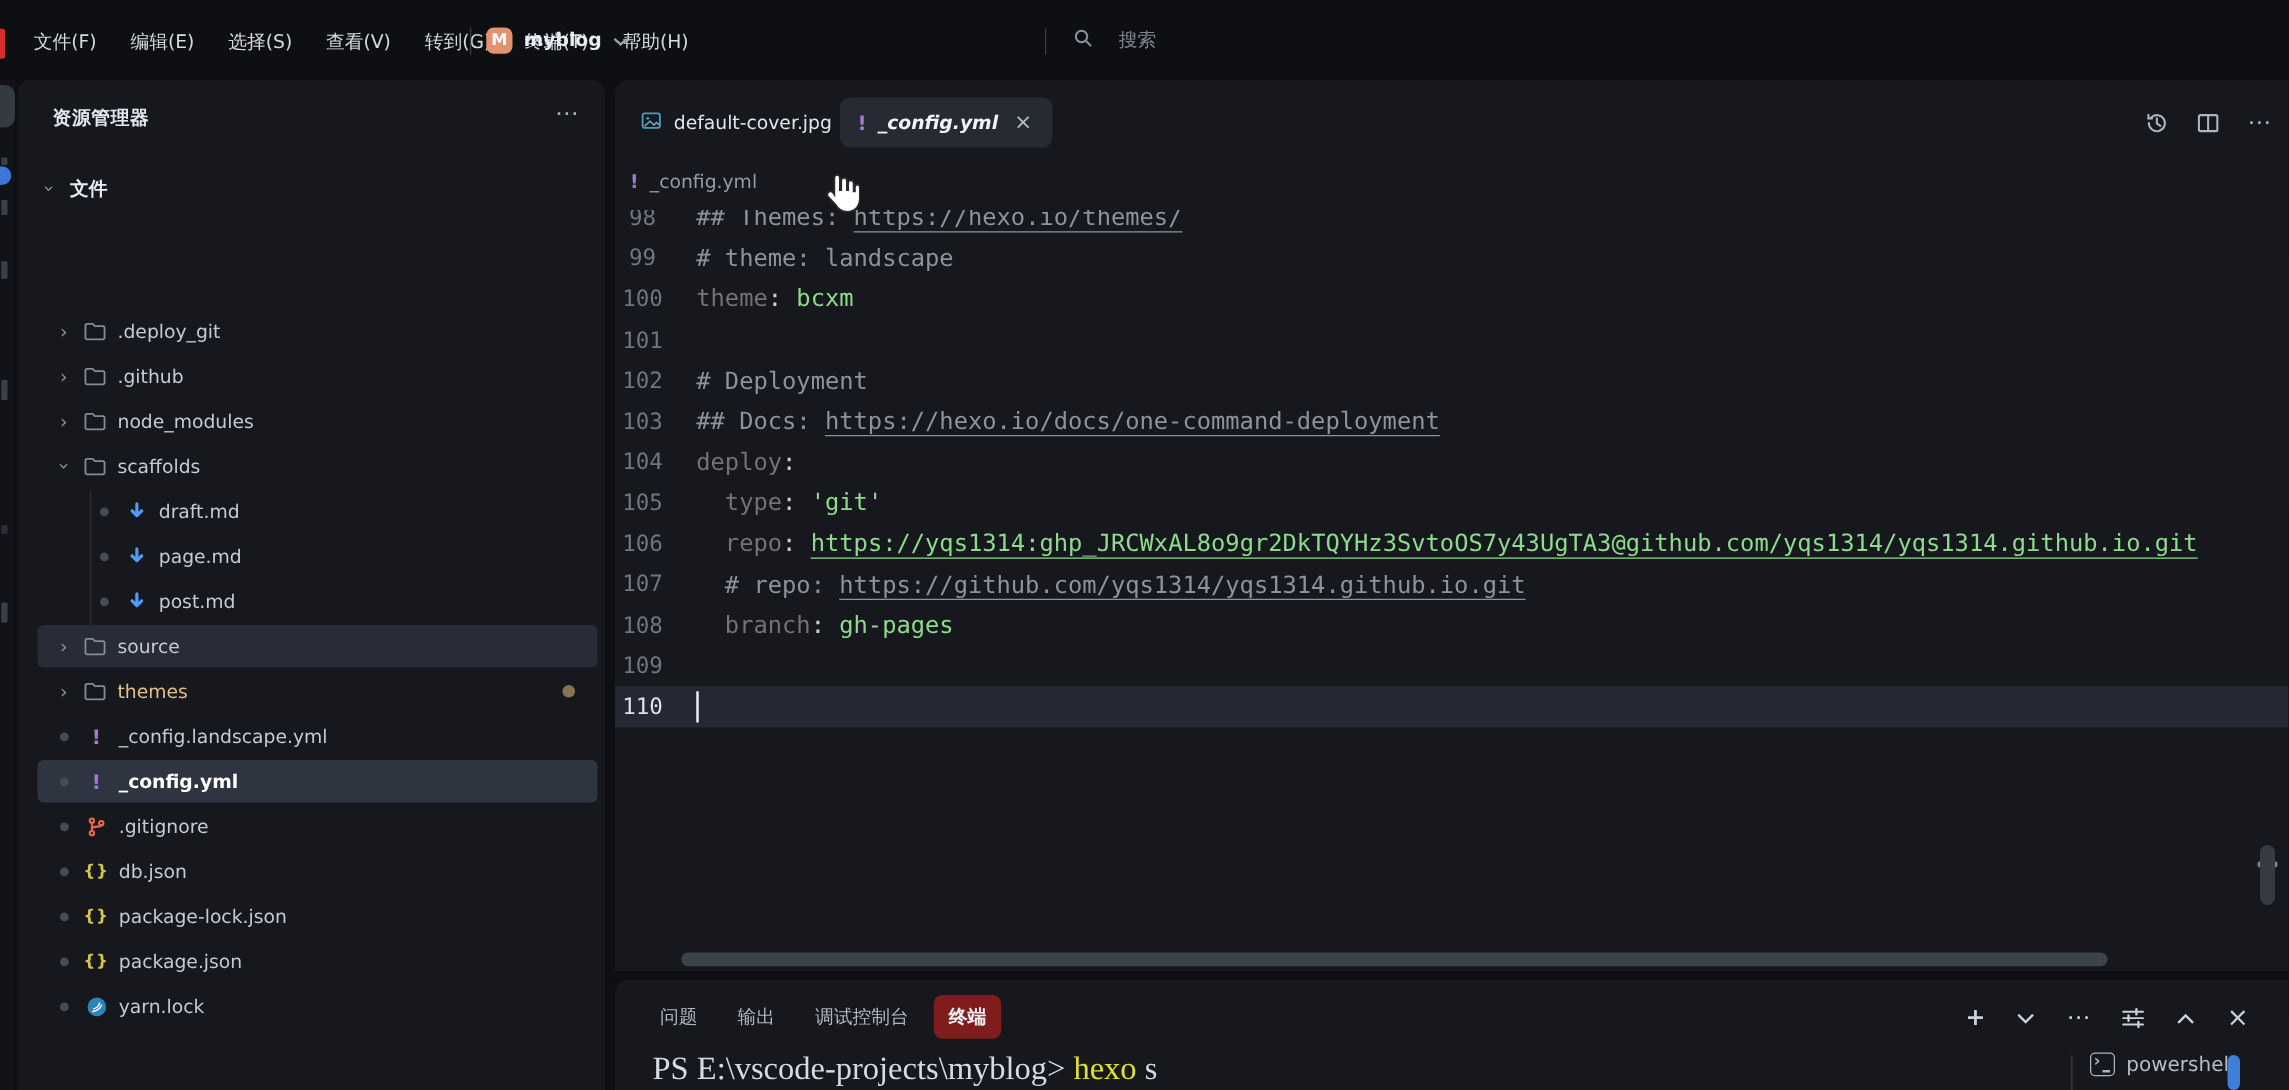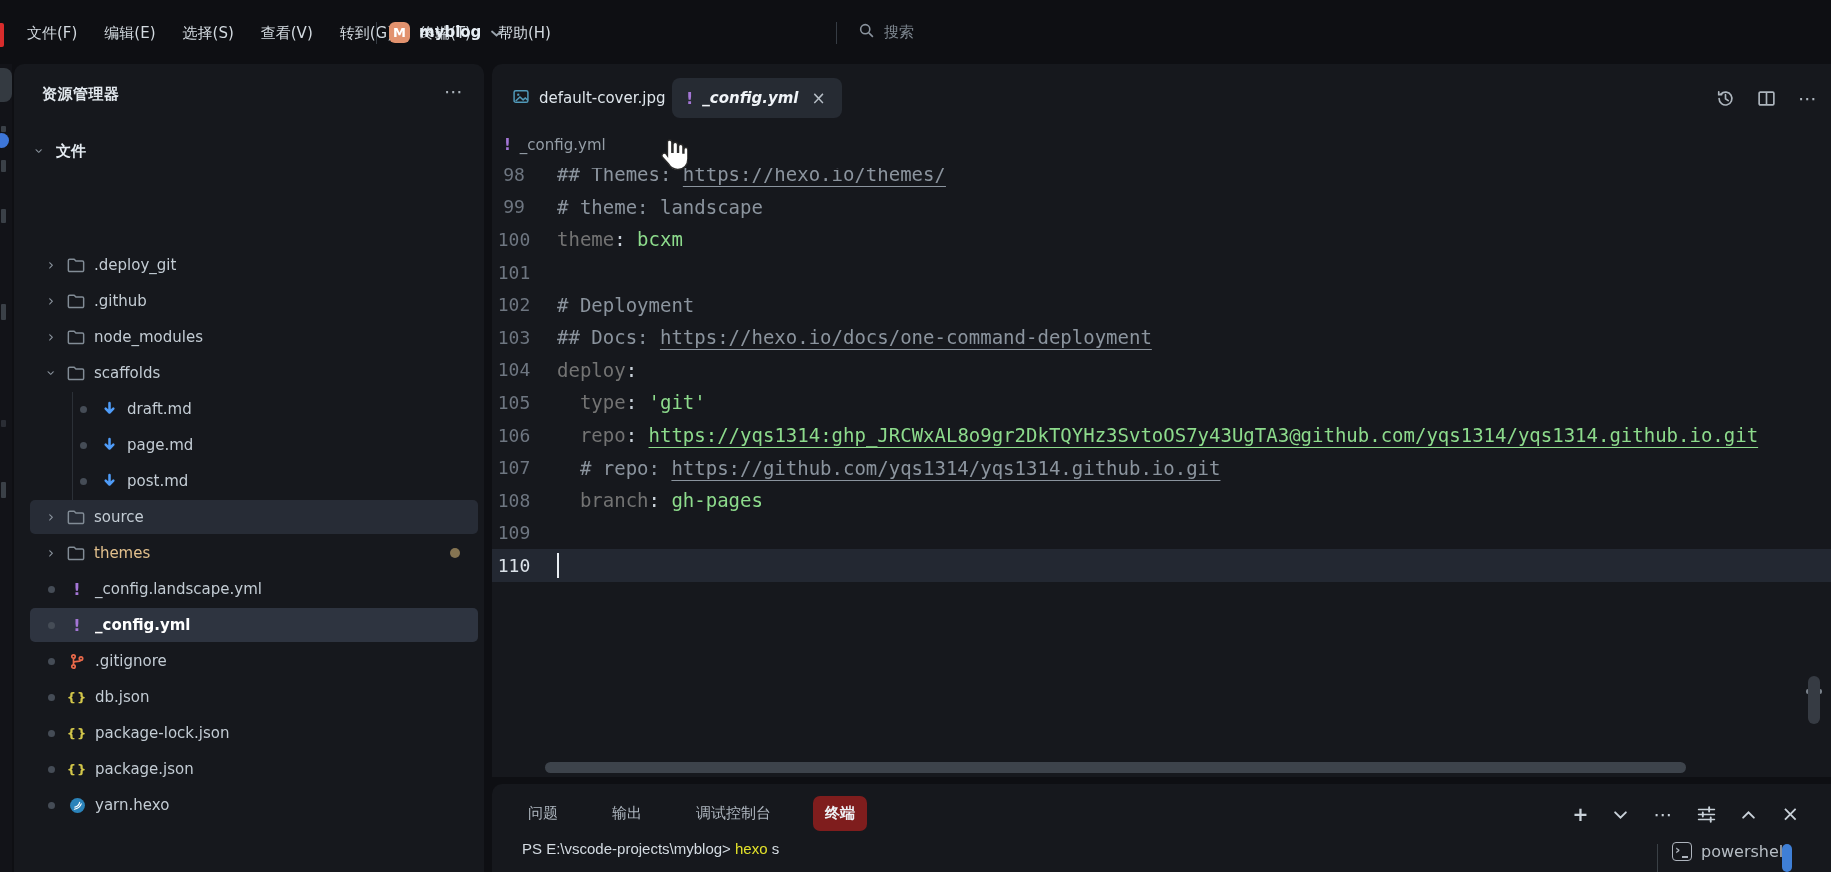--- a/index.html
+++ b/index.html
@@ -24,21 +24,21 @@
   
   .titlebar{position:absolute;left:0;top:0;width:100%;height:64px}
   .red-sliver{position:absolute;left:0;top:23px;width:4px;height:24px;background:#d82c2c;border-radius:0 2px 2px 0}
   .menubar{position:absolute;left:21px;top:20px;display:flex;gap:15px;align-items:center;height:26px}
   .menu-item{font-size:15px;color:#d3dae0;padding:2px 6px;border-radius:5px;white-space:nowrap}
   .tb-sep{position:absolute;top:22px;width:1px;height:22px;background:#363c44}
   .workspace{position:absolute;left:389px;top:18px;height:28px;display:flex;align-items:center;gap:9px}
   .ws-badge{width:21px;height:21px;border-radius:6px;background:#e2926e;color:#fff;font-weight:bold;
             font-size:13px;display:flex;align-items:center;justify-content:center}
   .ws-name{font-size:15px;font-weight:bold;color:var(--fg-bright)}
-  .search-box{position:absolute;left:858px;top:18px;display:flex;align-items:center;gap:7px;height:28px}
+  .search-box{position:absolute;left:858px;top:18px;display:flex;align-items:center;gap:18px;height:28px}
   .search-box input{background:transparent;border:none;outline:none;font-size:15px;color:var(--fg-bright);
                     font-family:"DejaVu Sans",sans-serif;width:220px}
   .search-box input::placeholder{color:#7d868f}
 
   
   .activity-sliver{position:absolute;left:0;top:64px;width:12px;height:808px;background:#121318}
   .act-pill{position:absolute;left:0;top:4px;width:12px;height:34px;background:#343a41;border-radius:0 8px 8px 0}
   .act-badge{position:absolute;left:-6px;top:69px;width:15px;height:15px;border-radius:50%;background:#3d76d8}
   .act-frag{position:absolute;left:1px;width:5px;background:#3a4047;border-radius:1px}
 
@@ -99,27 +99,27 @@
   .lnk{text-decoration:underline;text-underline-offset:5px;text-decoration-thickness:1px}
 
   .h-scrollbar{position:absolute;left:53px;top:698px;width:1141px;height:11px;background:#3d434b;border-radius:6px}
   .v-scrollbar{position:absolute;left:1316px;top:612px;width:12px;height:48px;background:#363b43;border-radius:6px}
   .v-scroll-notch{position:absolute;left:1314px;top:625px;width:16px;height:5px;background:#79818a;border-radius:2px}
 
   .mouse-cursor{position:absolute;left:658px;top:138px;width:30px;height:34px;z-index:50}
 
   
   .panel{position:absolute;left:492px;top:784px;width:1339px;height:88px;background:var(--bg-panel);border-radius:10px 0 0 0}
-  .panel-tabs{position:absolute;left:24px;top:12px;display:flex;align-items:flex-start;gap:30px}
+  .panel-tabs{position:absolute;left:24px;top:12px;display:flex;align-items:flex-start;gap:8px}
   .ptab{font-size:15px;color:#aeb6bf;padding:8px 12px;border-radius:7px;white-space:nowrap}
   .ptab.active{background:#7f1d1d;color:#eef2f6;font-weight:bold}
   .panel-actions{position:absolute;right:32px;top:20px;display:flex;gap:25px;align-items:center}
   .panel-actions .icon-btn{color:#c9d1d9;display:inline-flex;font-size:19px;line-height:1}
   .plus-g{font-size:22px;font-weight:bold}
-  .term-line{position:absolute;left:30px;top:56px;font-family:Liberation Sans, sans-serif;font-size:15px;white-space:pre;color:#d4dbe2}
+  .term-line{position:absolute;left:30px;top:56px;font-family:Liberation Serif, serif;font-size:26px;white-space:pre;color:#d4dbe2}
   .t-cmd{color:#e3e22a}
   .t-arg{color:#d4dbe2}
   .term-sep{position:absolute;left:1165px;top:60px;width:1px;height:28px;background:#3a4046}
   .shell-item{position:absolute;left:1180px;top:58px;display:flex;align-items:center;gap:9px}
   .shell-icon{width:20px;height:19px;border:1.6px solid #aeb4bd;border-radius:4px;position:relative}
   .shell-icon:before{content:"›";position:absolute;left:2px;top:-1px;color:#aeb4bd;font-size:13px;font-weight:bold}
   .shell-icon:after{content:"";position:absolute;right:3px;bottom:2px;width:6px;height:1.6px;background:#aeb4bd}
   .shell-label{font-size:16px;color:#b6bdc4}
   .term-scrollbar{position:absolute;left:1290px;top:60px;width:10px;height:28px;background:#3f7fd6;border-radius:5px}
 </style>
@@ -299,21 +299,21 @@
         <span class="tlabel">package.json</span>
       </div>
       <div class="trow lv0" style="top: 604px;">
         <span class="fdot"></span>
         <span class="ticon yarn">
           <svg width="17" height="17" viewBox="0 0 16 16">
             <circle cx="8" cy="8" r="7" fill="#2b83ba"></circle>
             <path d="M5 11.5 C8 11 10.5 9.5 11.5 6.5 M5.5 9.5 C7.5 9 9.5 7.5 10 5" stroke="#fff" stroke-width="1.1" fill="none" stroke-linecap="round"></path>
           </svg>
         </span>
-        <span class="tlabel">yarn.hexo</span>
+        <span class="tlabel">yarn.lock</span>
       </div>
       <div class="indent-guide" style="top: 208px; height: 108px;"></div>
     </div>
 </div>
 
 <div class="editor">
   <div class="tabbar">
     <div class="tab1">
       <span>
         <svg width="18" height="17" viewBox="0 0 16 16" fill="none" stroke="#519aba" stroke-width="1.4">

